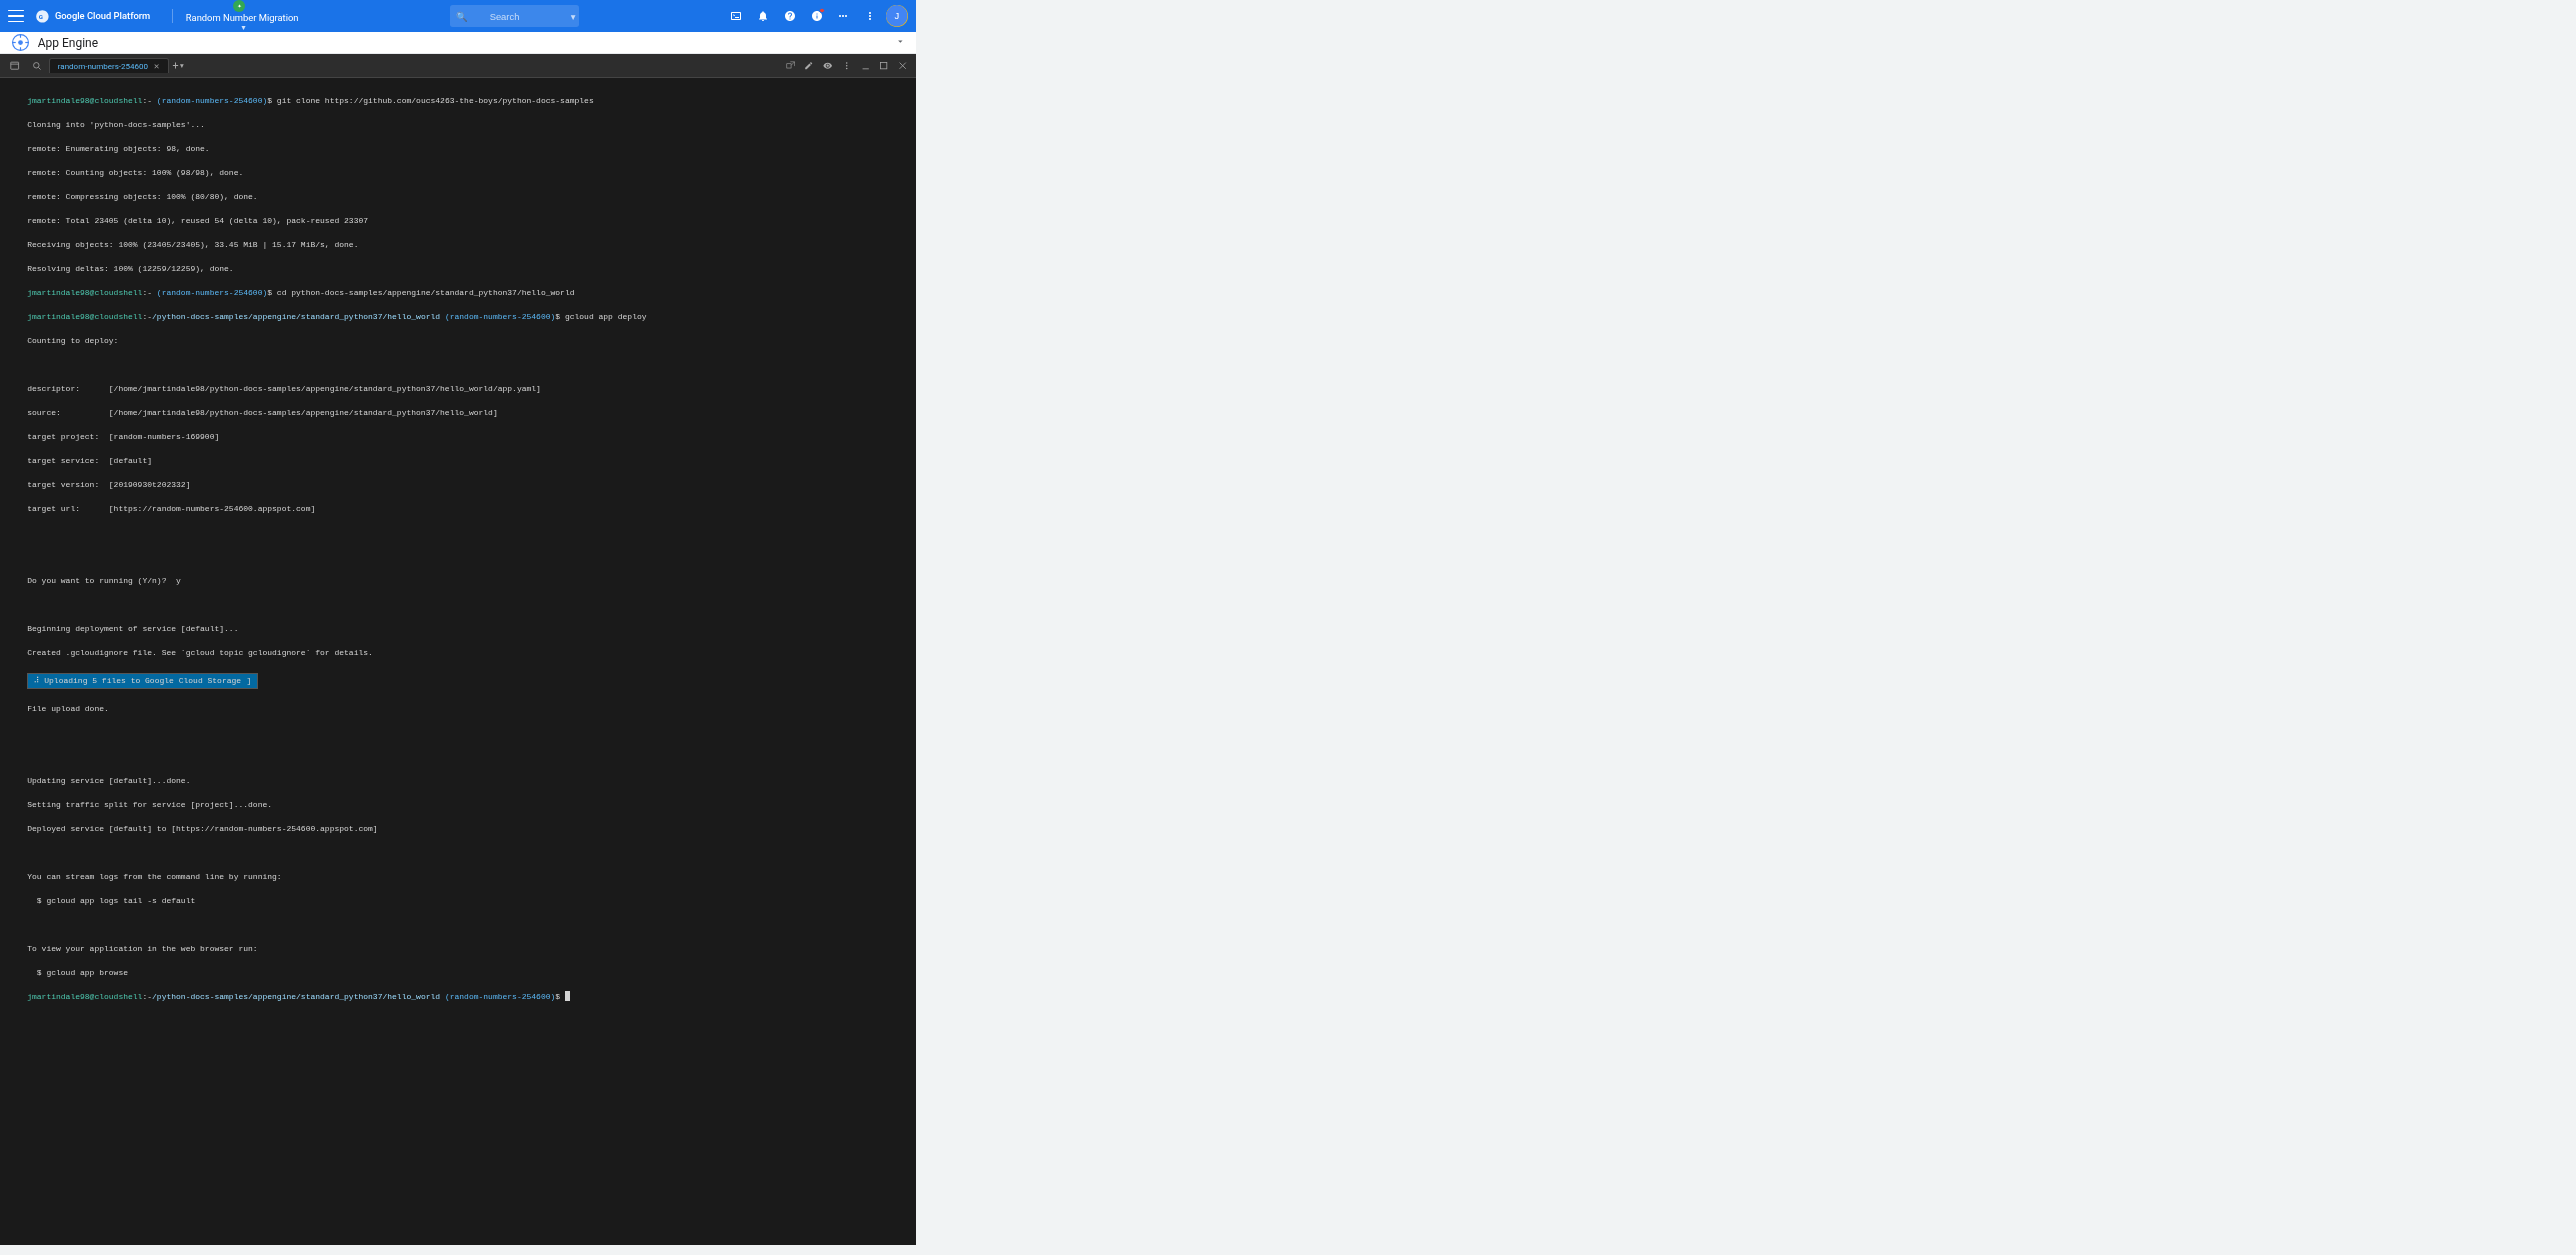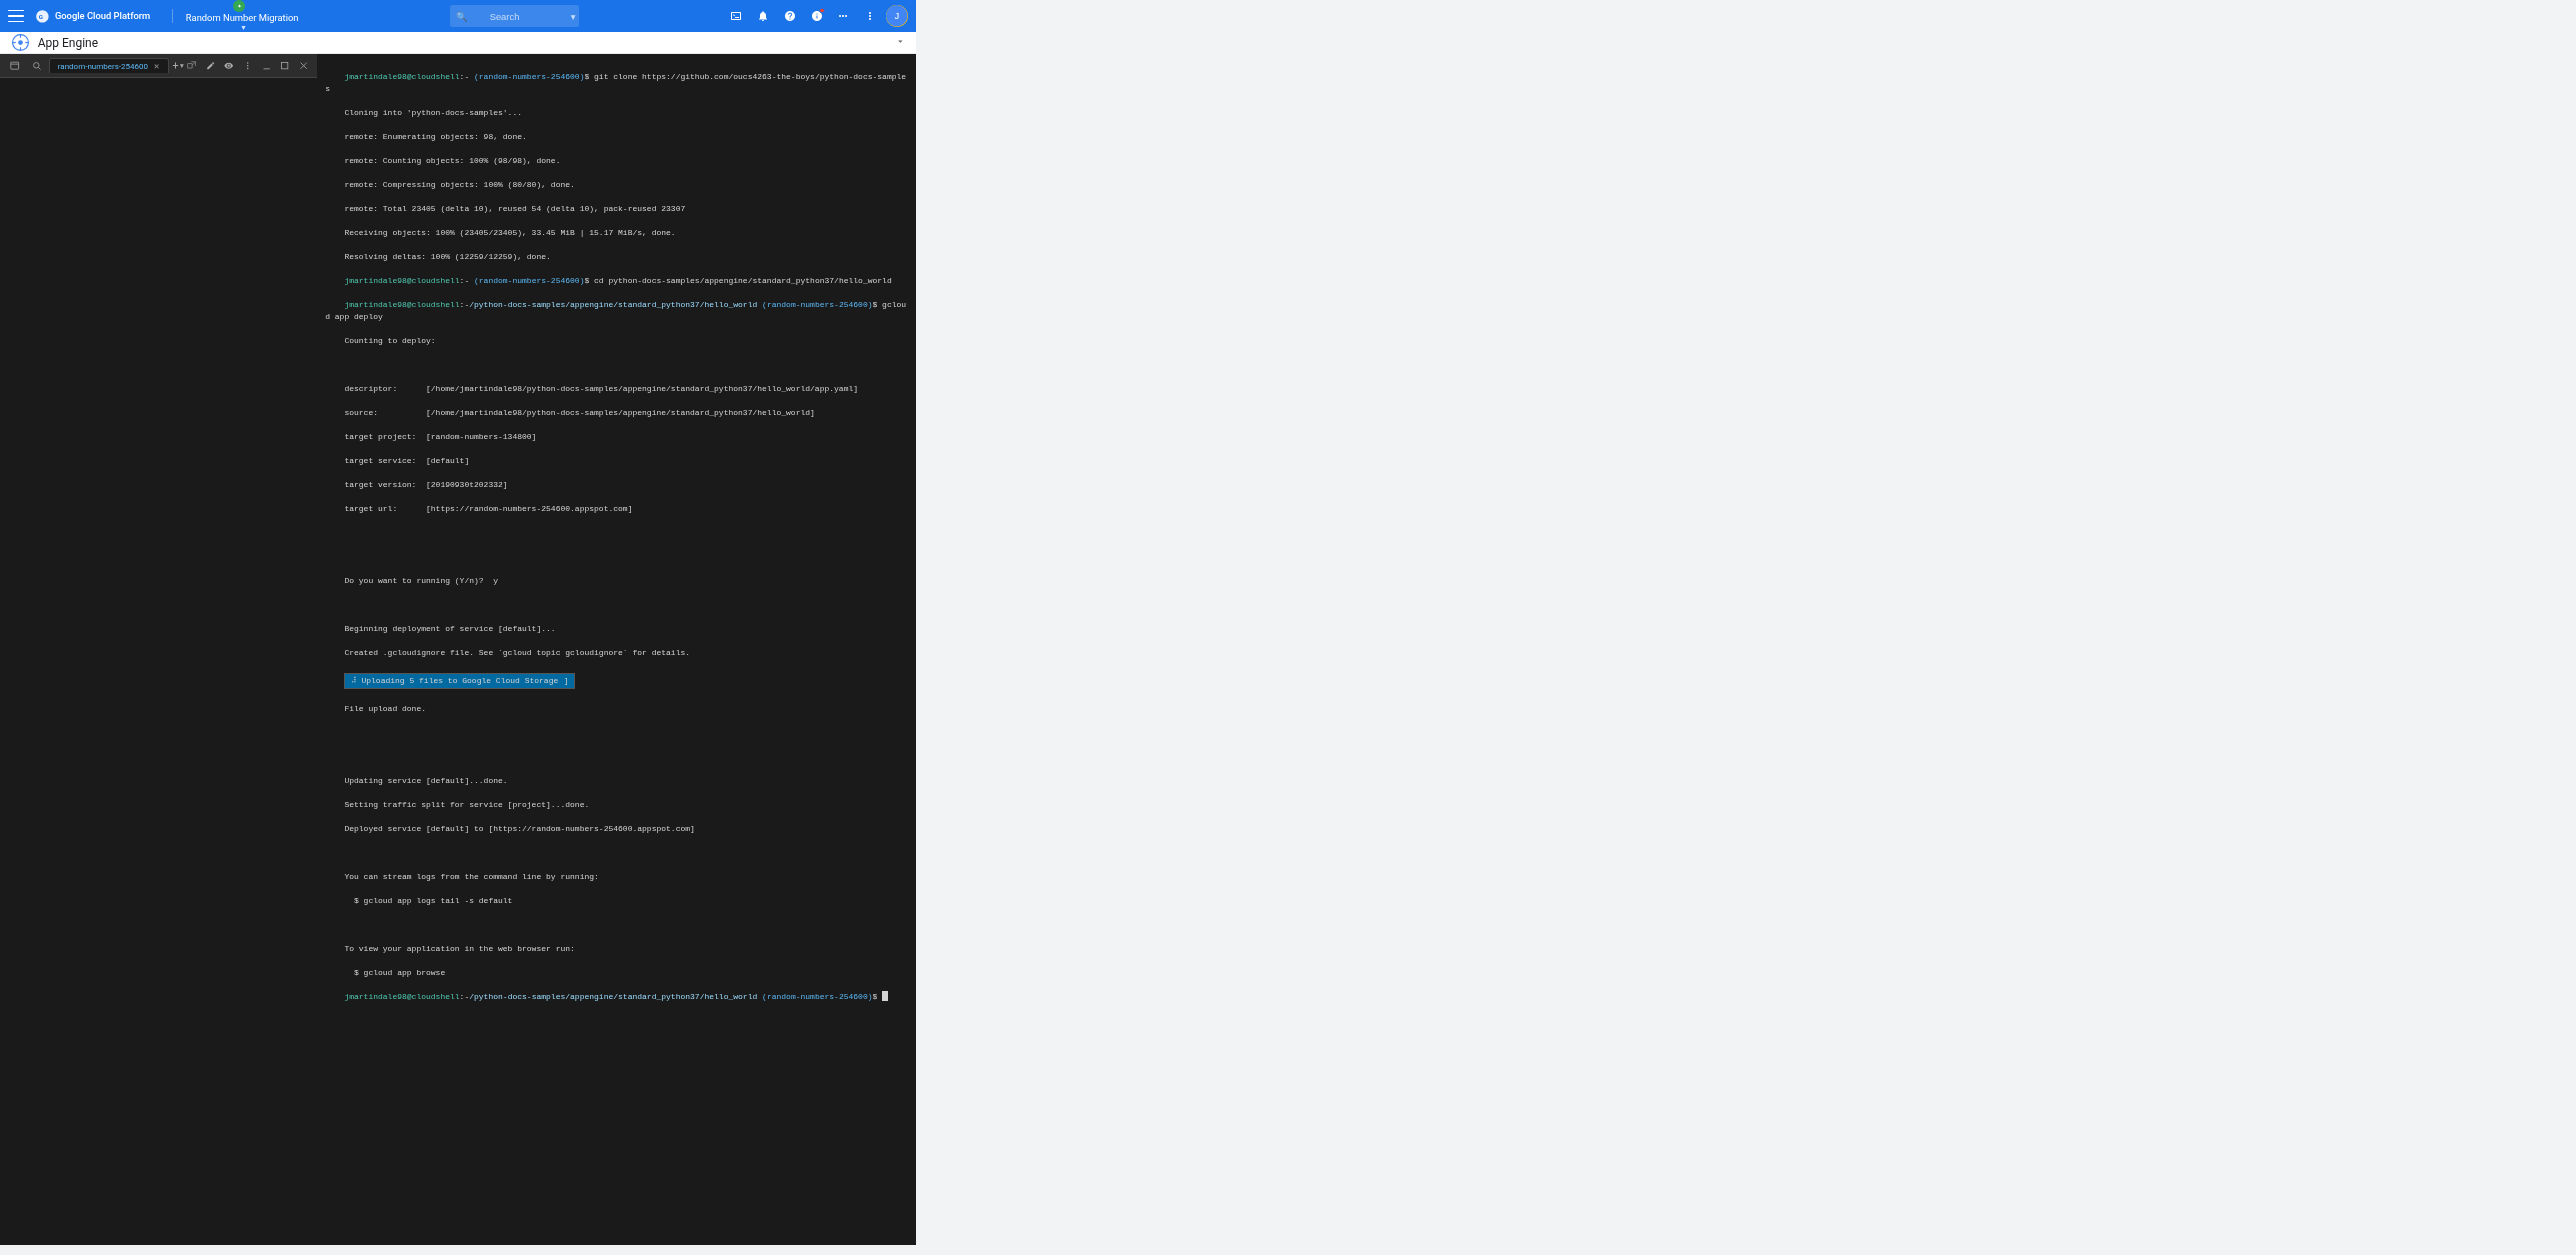--- a/index.html
+++ b/index.html
@@ -223,20 +223,21 @@
 
     .sub-header-right {
       margin-left: auto;
     }
 
     
     .cloud-shell-container {
       background: #1a1a1a;
       flex: 1;
       display: flex;
+      flex-direction: column;
       height: calc(100vh - 64px);
     }
 
     
     .shell-toolbar {
       background: #2d2d2d;
       height: 24px;
       display: flex;
       align-items: center;
       padding: 0 5.4px;
@@ -549,21 +550,21 @@
     <span class="term-white">remote: Compressing objects: 100% (80/80), done.</span><br>
     <span class="term-white">remote: Total 23405 (delta 10), reused 54 (delta 10), pack-reused 23307</span><br>
     <span class="term-white">Receiving objects: 100% (23405/23405), 33.45 MiB | 15.17 MiB/s, done.</span><br>
     <span class="term-white">Resolving deltas: 100% (12259/12259), done.</span><br>
     <span class="term-green">jmartindale98@cloudshell</span><span class="term-white">:- </span><span class="term-blue">(random-numbers-254600)</span><span class="term-white">$ cd python-docs-samples/appengine/standard_python37/hello_world</span><br>
     <span class="term-green">jmartindale98@cloudshell</span><span class="term-white">:-</span><span class="term-cyan">/python-docs-samples/appengine/standard_python37/hello_world</span><span class="term-white"> </span><span class="term-blue">(random-numbers-254600)</span><span class="term-white">$ gcloud app deploy</span><br>
     <span class="term-white">Counting to deploy:</span><br>
     <br>
     <span class="term-white">descriptor:      [/home/jmartindale98/python-docs-samples/appengine/standard_python37/hello_world/app.yaml]</span><br>
     <span class="term-white">source:          [/home/jmartindale98/python-docs-samples/appengine/standard_python37/hello_world]</span><br>
-    <span class="term-white">target project:  [random-numbers-134800]</span><br>
+    <span class="term-white">target project:  [random-numbers-169900]</span><br>
     <span class="term-white">target service:  [default]</span><br>
     <span class="term-white">target version:  [20190930t202332]</span><br>
     <span class="term-white">target url:      [https://random-numbers-254600.appspot.com]</span><br>
     <br>
     <br>
     <span class="term-white">Do you want to running (Y/n)?  y</span><br>
     <br>
     <span class="term-white">Beginning deployment of service [default]...</span><br>
     <span class="term-white">Created .gcloudignore file. See `gcloud topic gcloudignore` for details.</span><br>
     <div class="progress-bar-container">

